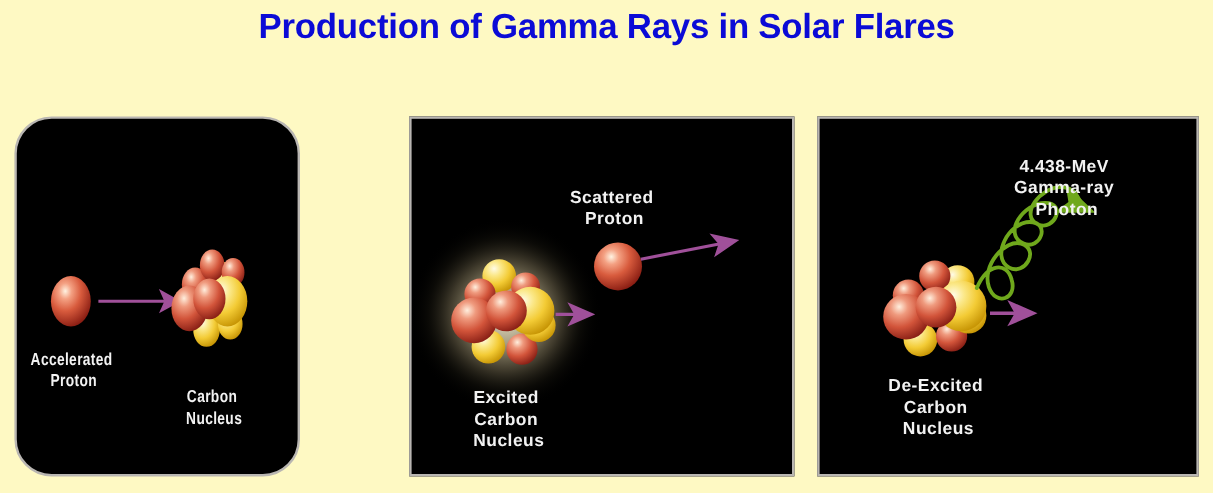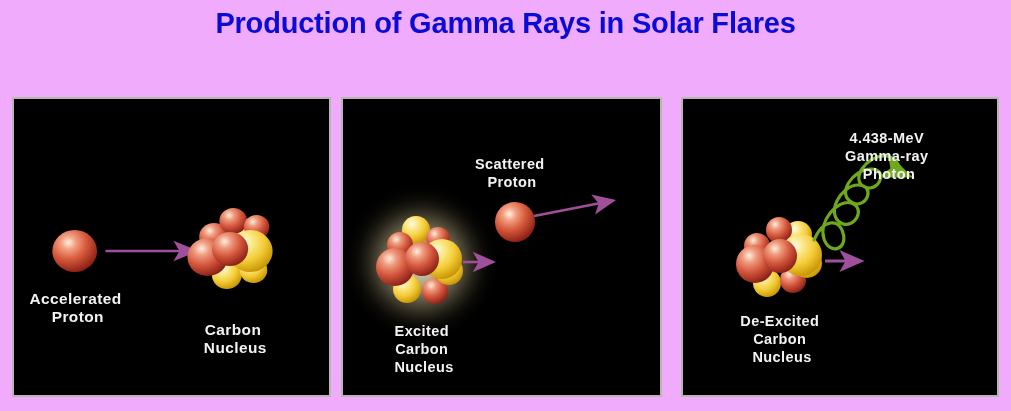--- a/index.html
+++ b/index.html
@@ -4,21 +4,21 @@
 <style>
   html, body {
     margin: 0;
     padding: 0;
     background: #000000;
   }
   #page {
     position: relative;
     width: 1011px;
     height: 411px;
-    background: #f0abfc;
+    background: #fef9c3;
     overflow: hidden;
     font-family: "Liberation Sans", sans-serif;
   }
   #title {
     position: absolute;
     left: 0;
     top: 6px;
     width: 1011px;
     text-align: center;
     color: #0b0bd6;
@@ -29,21 +29,21 @@
     white-space: nowrap;
   }
   .panel {
     position: absolute;
     top: 97px;
     height: 300px;
     background: #000000;
     border: 2px solid #b9b6b2;
     box-sizing: border-box;
   }
-  #panel-1 { left: 12px;  width: 319px; }
+  #panel-1 { left: 12px;  width: 238px; border-radius: 31px; }
   #panel-2 { left: 341px; width: 321px; text-align: center; }
   #panel-3 { left: 681px; width: 318px; text-align: right; }
   .panel svg { display: block; width: 100%; height: 100%; }
   .lbl {
     font-family: "Liberation Sans", sans-serif;
     font-size: 14.5px;
     font-weight: bold;
     fill: #f2f2f2;
     letter-spacing: 0.4px;
   }

